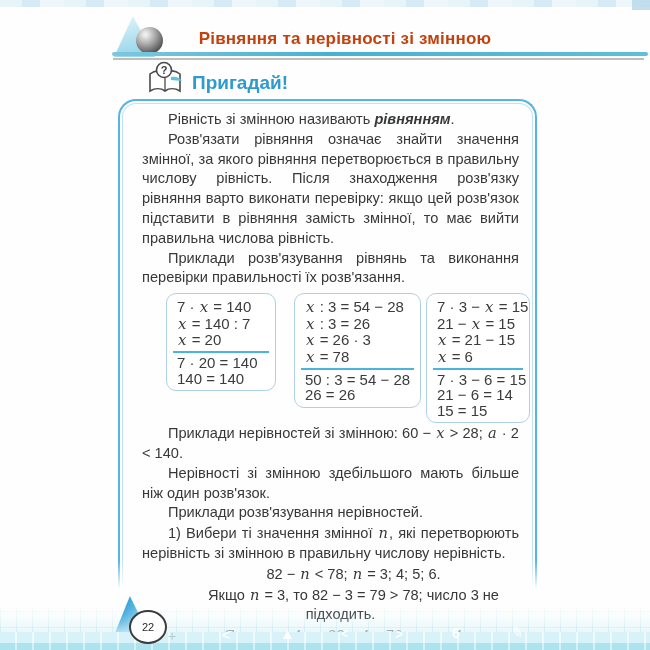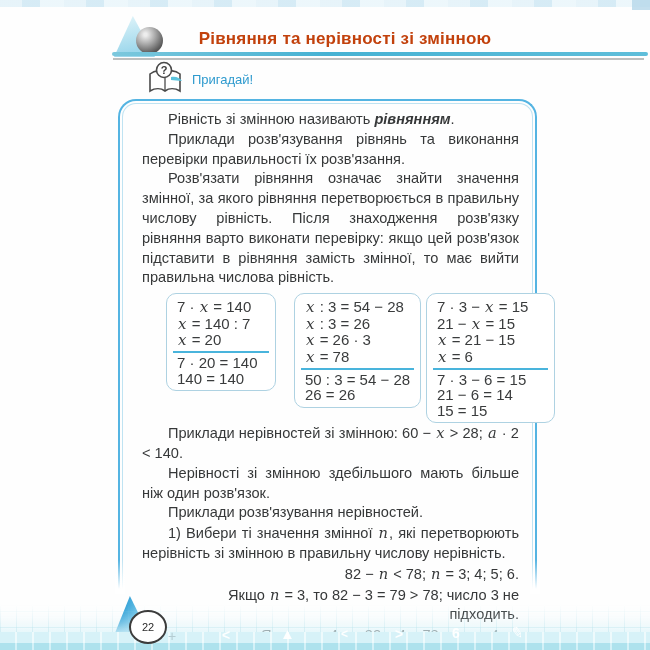--- a/index.html
+++ b/index.html
@@ -20,47 +20,47 @@
     background:radial-gradient(circle at 35% 28%,#ededed 6%,#a8a8a8 38%,#5b5b5b 72%,#383838 100%);}
   .page-title{position:absolute;left:150px;top:29px;width:390px;text-align:center;
     font-size:17px;font-weight:bold;color:#c2410c;letter-spacing:.2px;}
   .title-rule{position:absolute;left:112px;top:52px;width:536px;height:4px;
     background:linear-gradient(90deg,#7cc8dd,#46b2d3 40%,#5fbeda);border-radius:2px;}
   .title-rule-shadow{position:absolute;left:113px;top:58px;width:531px;height:2px;
     background:#9a9d9d;opacity:.65;}
 
   
   .recall{position:absolute;left:145px;top:61px;display:flex;align-items:center;}
-  .recall-label{position:absolute;left:47px;top:11px;font-size:13px;font-weight:normal;color:#2e9ace;white-space:nowrap;}
+  .recall-label{position:absolute;left:47px;top:11px;font-size:19px;font-weight:bold;color:#2e9ace;white-space:nowrap;}
 
   
   .main-box{position:absolute;left:118px;top:99px;width:419px;height:493px;
     border:2px solid #54b4e2;border-bottom:none;border-radius:18px 18px 0 0;box-sizing:border-box;}
   .main-box-inner{position:absolute;left:2px;top:2px;right:2px;bottom:0;
     border:1px solid #bfe3f2;border-bottom:none;border-radius:14px 14px 0 0;}
   .fade-strip{position:absolute;width:10px;height:34px;top:560px;
     background:linear-gradient(to bottom,rgba(255,255,255,0),#ffffff 85%);z-index:5;}
   .fade-left{left:115px;}
   .fade-right{left:530px;}
 
   .box-content{position:absolute;left:0;top:0;width:100%;height:100%;box-sizing:border-box;
     padding:9px 16px 0 22px;font-size:14.6px;line-height:19.8px;color:#363839;}
   .box-content p{margin:0;text-align:justify;text-indent:26px;}
-  .box-content p.noj{text-align:right;}
+  .box-content p.noj{text-align:center;}
   .term{font-weight:bold;font-style:italic;}
   .mv{font-family:"DejaVu Serif",serif;font-style:italic;padding:0 1px;}
 
   
   .eq-row{position:relative;height:124px;margin-top:5px;}
   .eq-box{position:absolute;top:0;border:1px solid #aed2e2;border-radius:10px;
     background:#ffffff;padding:5px 6px 4px 10px;box-sizing:border-box;
     font-size:15px;line-height:15.6px;color:#3a3c3d;white-space:nowrap;}
   .eq0{left:24px;width:110px;}
   .eq1{left:152px;width:127px;}
-  .eq2{left:284px;width:129px;}
+  .eq2{left:284px;width:104px;}
   .eq-divider{height:0;border-top:2px solid #49b4dc;margin:2px 0 2px -4px;}
 
   .indented-line{margin:0;padding-left:20px;text-align:left;}
 
   
   .tri-bottom{position:absolute;left:111px;top:596px;width:42px;height:47px;
     background:linear-gradient(115deg,#2f9fd6 25%,#7fcceb 60%,#bce8f5 95%);
     clip-path:polygon(45% 0,0 100%,100% 100%);}
   .page-num{position:absolute;left:129px;top:610px;width:38px;height:34px;border-radius:50%;
     background:#ffffff;border:2.5px solid #3c3c3c;box-sizing:border-box;
@@ -113,23 +113,23 @@
     </svg>
     <span class="recall-label">Пригадай!</span>
   </div>
 
   <div class="main-box">
     <div class="main-box-inner"></div>
     <div class="box-content">
 
       <p><span>Рівність зі змінною називають </span><span class="term">рівнянням</span><span>.</span></p>
 
+      <p>Розв'язати рівняння означає знайти значення змінної, за якого рівняння перетворюється в правильну числову рівність. Після знаходження розв'язку рівняння варто виконати перевірку: якщо цей розв'язок підставити в рівняння замість змінної, то має вийти правильна числова рівність.</p>
+
       <p>Приклади розв'язування рівнянь та виконання перевірки правильності їх розв'язання.</p>
-
-      <p>Розв'язати рівняння означає знайти значення змінної, за якого рівняння перетворюється в правильну числову рівність. Після знаходження розв'язку рівняння варто виконати перевірку: якщо цей розв'язок підставити в рівняння замість змінної, то має вийти правильна числова рівність.</p>
 
       <div class="eq-row">
         <div class="eq-box eq0">
           <div class="eq-line">7 · <i class="mv">x</i> = 140</div>
           <div class="eq-line"><i class="mv">x</i> = 140 : 7</div>
           <div class="eq-line"><i class="mv">x</i> = 20</div>
           <div class="eq-divider"></div>
           <div class="eq-line">7 · 20 = 140</div>
           <div class="eq-line">140 = 140</div>
         </div>

